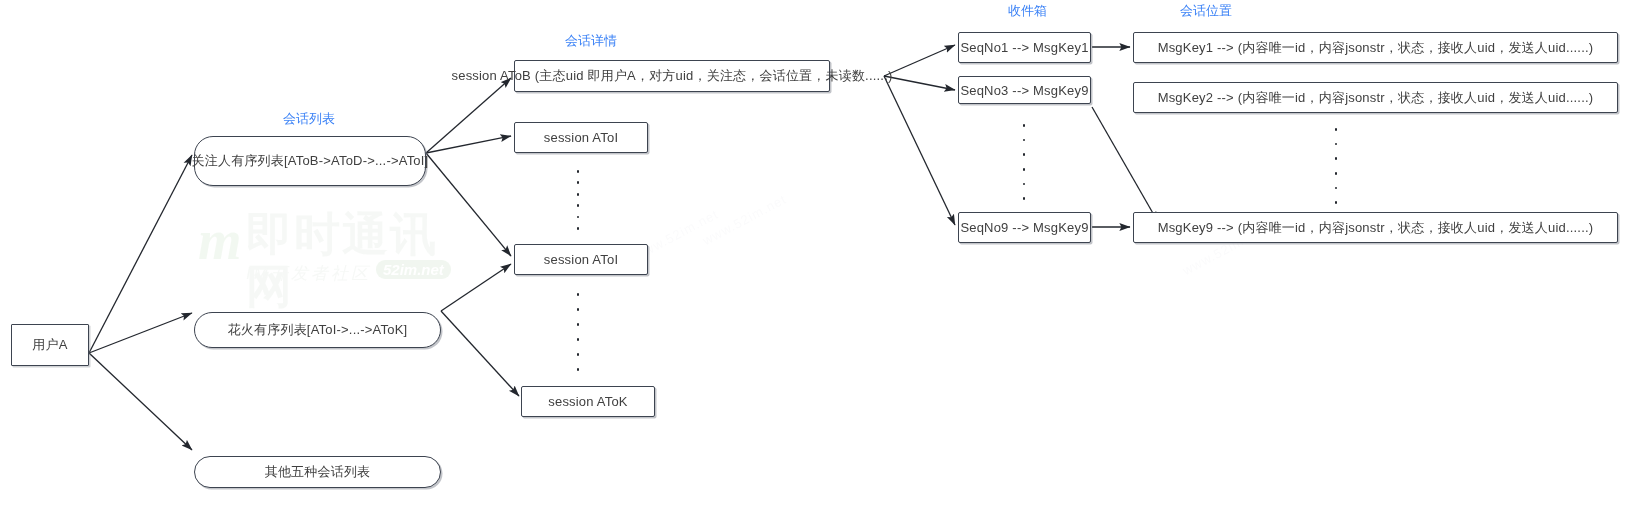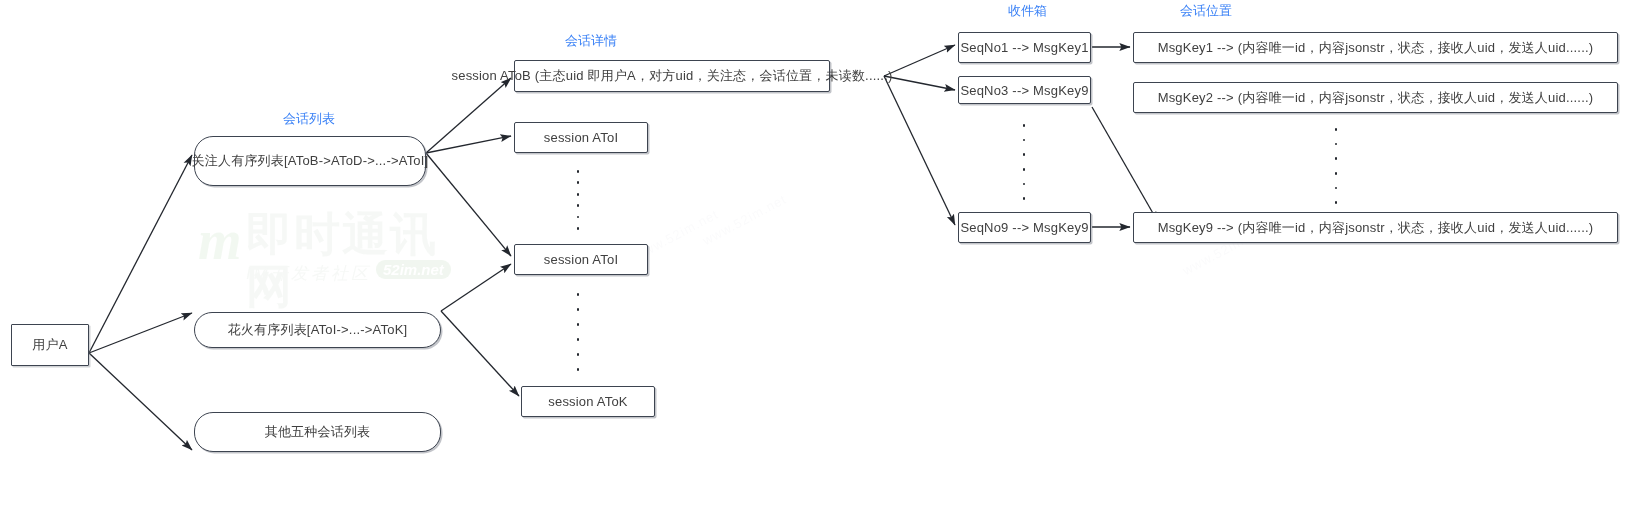--- a/index.html
+++ b/index.html
@@ -179,21 +179,21 @@
   </div>
 
   <div class="node rounded" style="left:194px; top:136px; width:232px; height:50px;">
     <span>关注人有序列表[AToB-&gt;AToD-&gt;...-&gt;AToI]</span>
   </div>
 
   <div class="node rounded" style="left:194px; top:294px; width:247px; height:36px;margin-top:18px;">
     <span>花火有序列表[AToI-&gt;...-&gt;AToK]</span>
   </div>
 
-  <div class="node rounded" style="left:194px; top:412px; width:247px; height:40px;">
+  <div class="node rounded" style="left:194px; top:456px; width:247px; height:32px;">
     <span>其他五种会话列表</span>
   </div>
 
   <div class="node square" style="left:514px; top:60px; width:316px; height:32px;">
     <span>session AToB (主态uid 即用户A，对方uid，关注态，会话位置，未读数......)</span>
   </div>
 
   <div class="node square" style="left:514px; top:122px; width:134px; height:31px;">
     <span>session AToI</span>
   </div>

